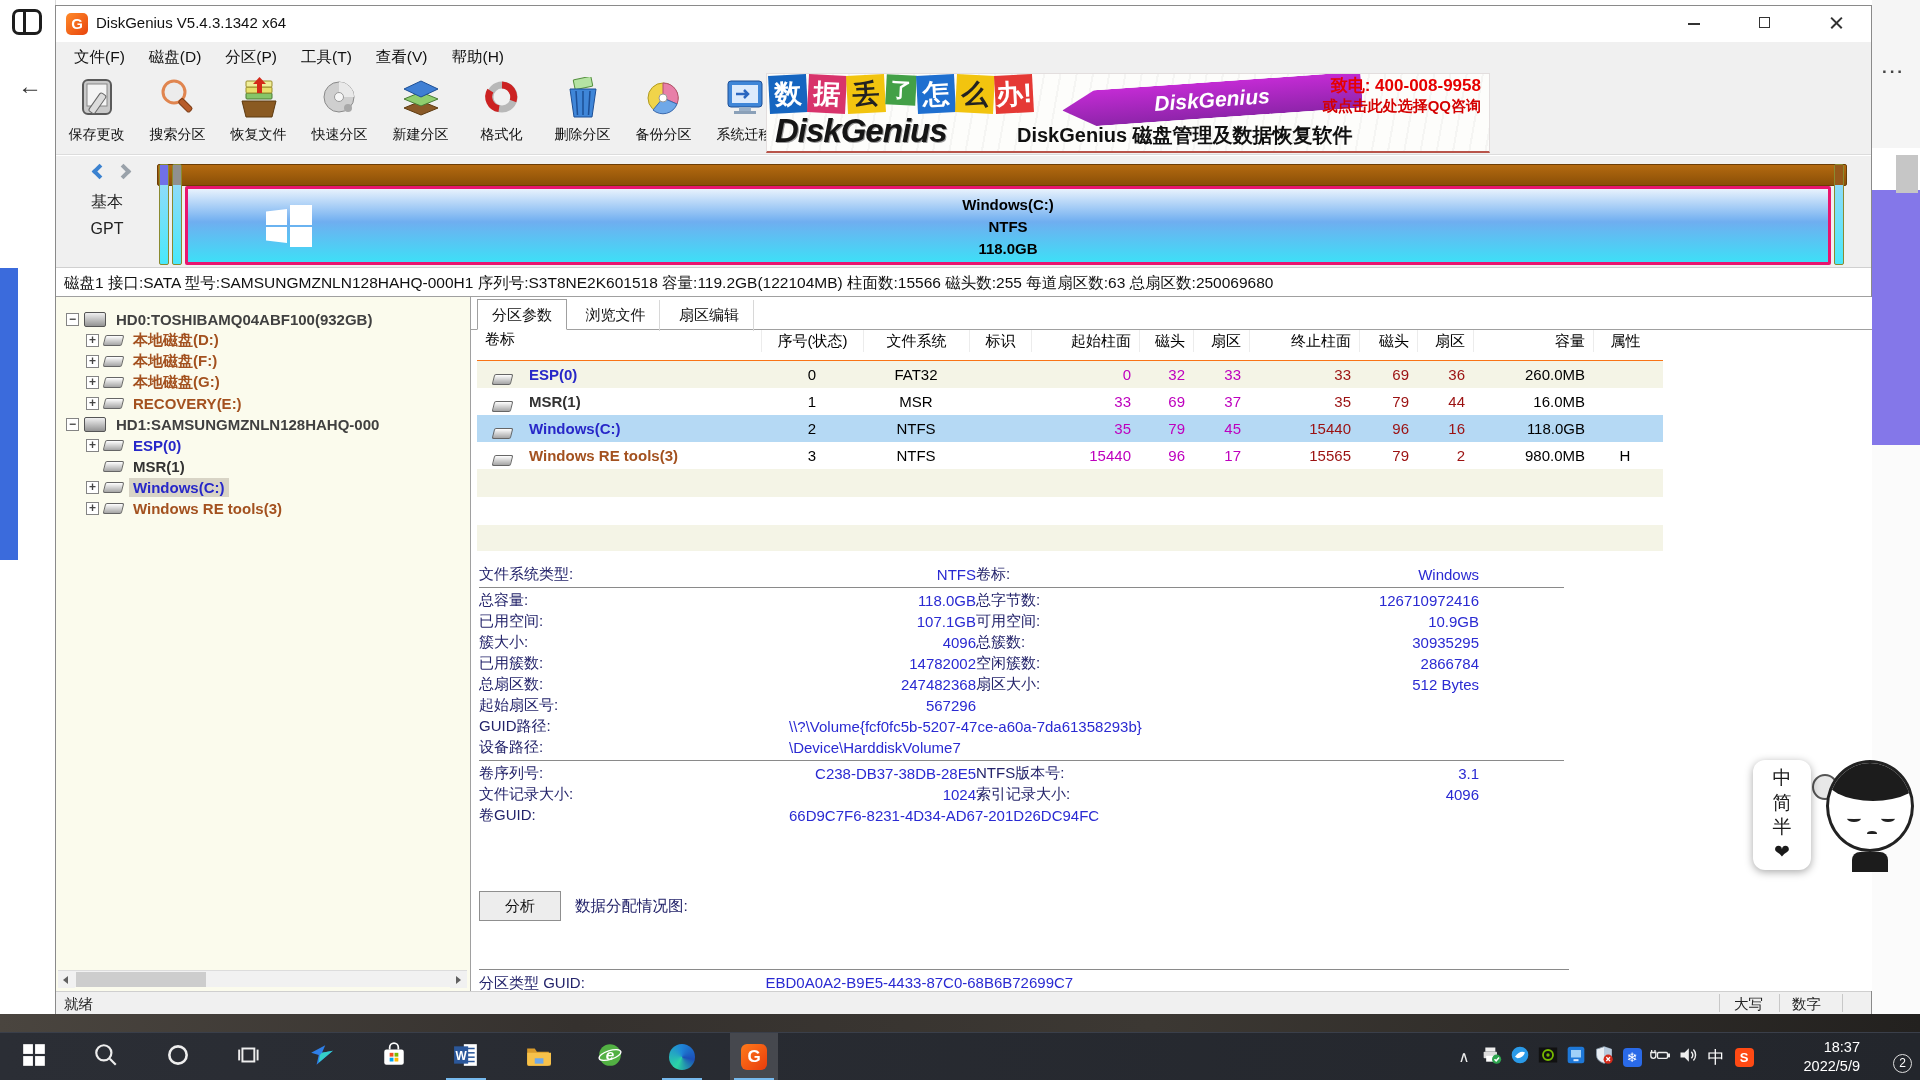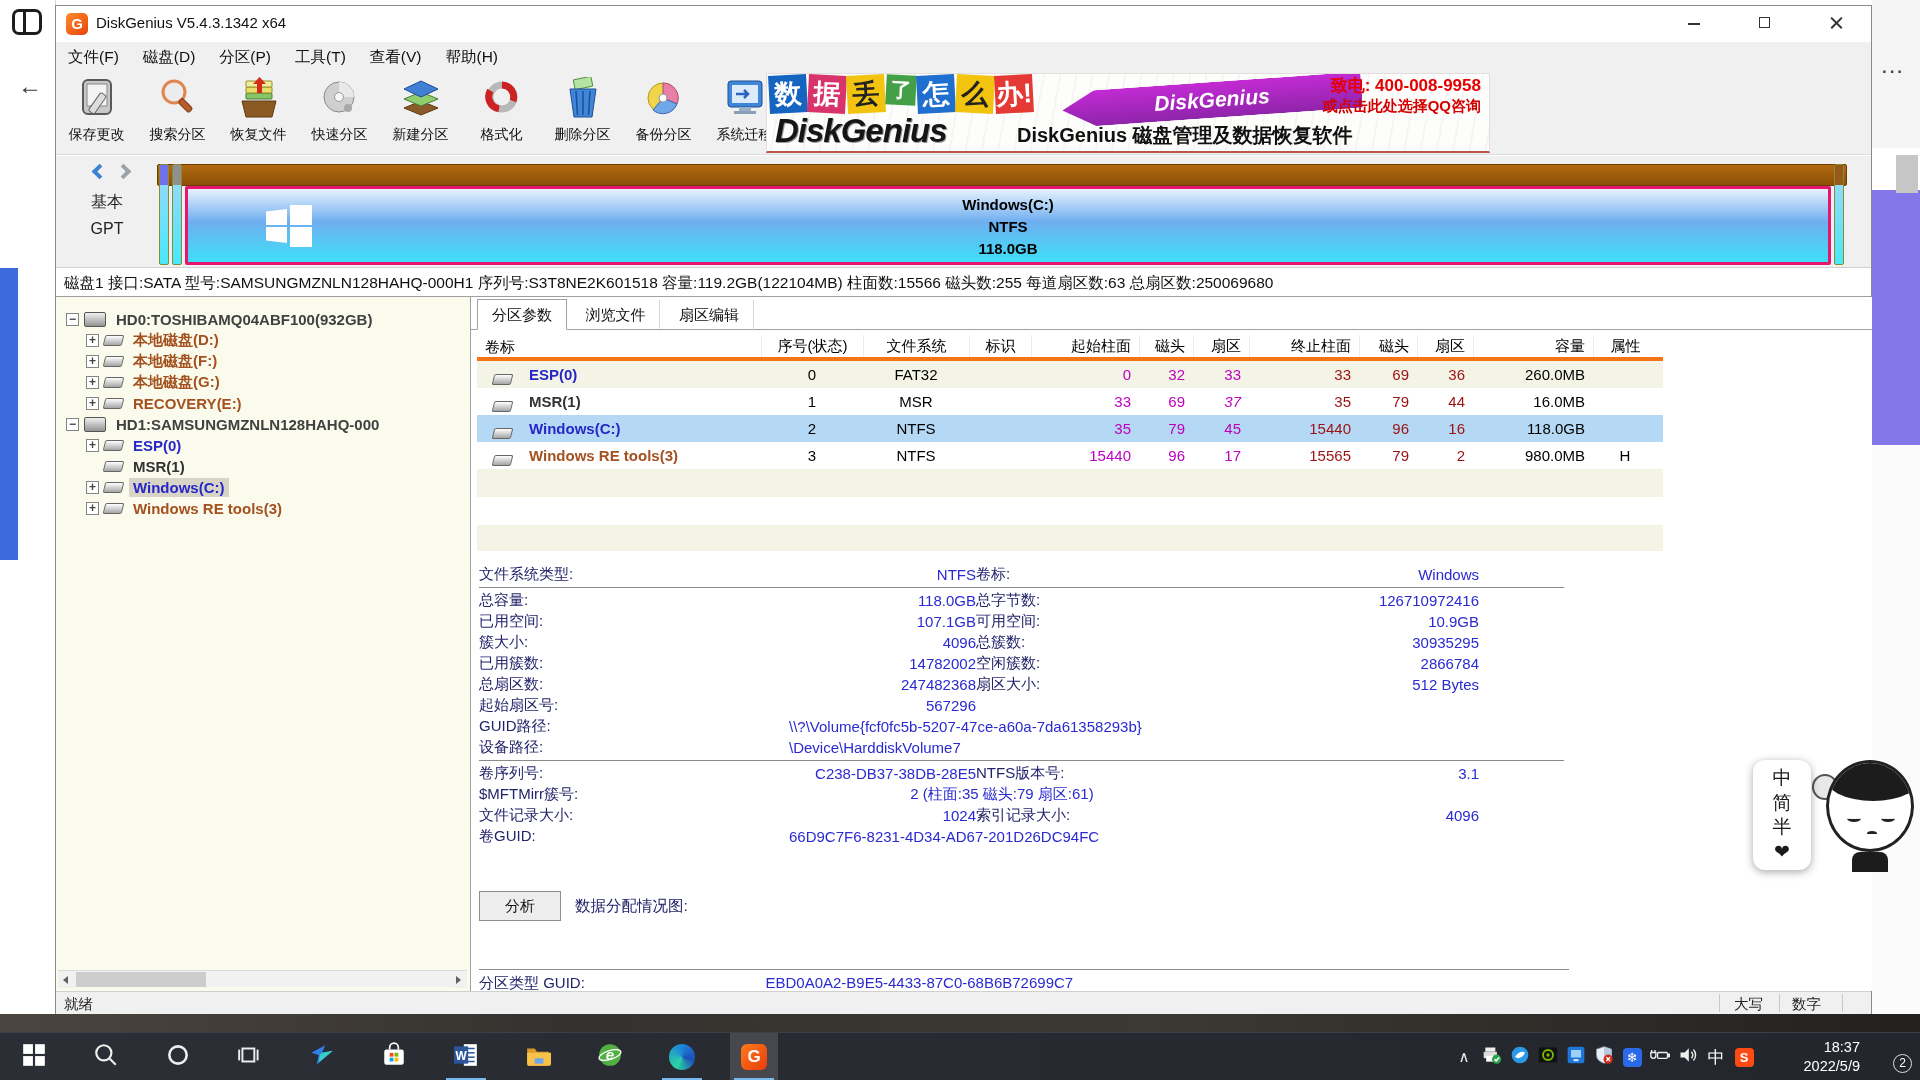--- a/index.html
+++ b/index.html
@@ -29,21 +29,21 @@
     background:linear-gradient(135deg,#ff8a2a,#e8440c);color:#fff;font-weight:bold;
     font-size:15px;text-align:center;line-height:22px}
   #title-text{left:40px;top:8px;font-size:15px;color:#111}
   .wbtn{top:0;width:46px;height:34px}
   #btn-min{left:1615px}#btn-max{left:1686px}#btn-close{left:1757px}
   #btn-min i{position:absolute;left:17px;top:17px;width:12px;height:2px;background:#333}
   #btn-max i{position:absolute;left:17px;top:11px;width:11px;height:11px;border:1.5px solid #333}
   #btn-close i,#btn-close b{position:absolute;left:16px;top:16px;width:15px;height:1.8px;background:#333}
   #btn-close i{transform:rotate(45deg)}#btn-close b{transform:rotate(-45deg)}
 
-  #menubar{left:0;top:36px;width:100%;height:30px;background:#f0f0f0;display:flex;align-items:center;}
+  #menubar{left:0;top:36px;width:100%;height:30px;background:#f0f0f0;display:flex;align-items:center;padding-left:6px}
   .menu-item{padding:0 12px;font-size:15.5px;color:#111;line-height:28px}
 
   #toolbar{left:0;top:66px;width:100%;height:83px;background:#f0f0f0;display:flex;border-bottom:1px solid #dcdcdc}
   .tb-btn{width:81px;height:81px;display:flex;flex-direction:column;align-items:center;padding-top:5px}
   .tb-btn svg{width:46px;height:42px}
   .tb-btn .tb-label{font-size:14px;color:#111;margin-top:3px;white-space:nowrap}
 
   
   #banner{left:710px;top:67px;width:724px;height:80px;background:
     repeating-linear-gradient(100deg,rgba(0,0,0,0.03) 0 2px,transparent 2px 16px),#fdfdfb;
@@ -113,21 +113,21 @@
   #sb-right{right:0}#sb-right i{left:6px;border-left:5px solid #606060}
   #sb-thumb{position:absolute;left:18px;top:1px;width:130px;height:15px;background:#cdcdcd}
 
   
   #rightpanel{left:415px;top:291px;width:1401px;height:694px;background:#fff;overflow:hidden}
   #tabbar{position:absolute;left:0;top:2px;width:100%;height:31px;border-bottom:1px solid #a0a0a0;padding-left:6px}
   .tab{display:inline-block;height:31px;line-height:30px;padding:0 14px;font-size:15px;color:#111;
     border-right:1px solid #d8d8d8;position:relative;top:0}
   .tab.active{background:#fff;border:1px solid #a0a0a0;border-bottom:1px solid #fff;font-weight:normal}
   #tablewrap{position:absolute;left:6px;top:33px;width:1186px}
-  #thead{display:flex;height:31px;align-items:flex-end;border-bottom:4px solid #f97316}
+  #thead{display:flex;height:31px;align-items:flex-start;border-bottom:1px solid #f97316}
   .hcell{font-size:15px;color:#000;flex:none}
   .hcell+.hcell{border-left:1px solid #ececec;height:22px;line-height:22px}
   .a-left{text-align:left;padding-left:8px}
   .a-center{text-align:center}
   .a-right{text-align:right;padding-right:8px}
   .drow{display:flex;height:27px;align-items:center}
   .cell{font-size:15px;color:#000;flex:none;position:relative;white-space:nowrap}
   .col-start{color:#be00be}.col-end{color:#9b1111}
   .nm{font-weight:bold}
   .cell .t-part{position:absolute;left:16px;top:8px}
@@ -468,21 +468,21 @@
             <span class="cell a-right" style="width: 120px;">260.0MB</span>
             <span class="cell a-center" style="width: 64px;"></span>
           </div>
           <div class="drow rwhite">
             <span class="cell a-left" style="width: 284px;"><span class="ticon t-part"></span><span class="nm c-dark">MSR(1)</span></span>
             <span class="cell a-center" style="width: 102px;">1</span>
             <span class="cell a-center" style="width: 106px;">MSR</span>
             <span class="cell a-center" style="width: 62px;"></span>
             <span class="cell a-right col-start" style="width: 108px;">33</span>
             <span class="cell a-right col-start" style="width: 54px;">69</span>
-            <span class="cell a-right col-start" style="width: 56px; font-style: italic;">37</span>
+            <span class="cell a-right col-start" style="width: 56px;">37</span>
             <span class="cell a-right col-end" style="width: 110px;">35</span>
             <span class="cell a-right col-end" style="width: 58px;">79</span>
             <span class="cell a-right col-end" style="width: 56px;">44</span>
             <span class="cell a-right" style="width: 120px;">16.0MB</span>
             <span class="cell a-center" style="width: 64px;"></span>
           </div>
           <div class="drow rsel">
             <span class="cell a-left" style="width: 284px;"><span class="ticon t-part"></span><span class="nm c-blue">Windows(C:)</span></span>
             <span class="cell a-center" style="width: 102px;">2</span>
             <span class="cell a-center" style="width: 106px;">NTFS</span>
@@ -568,24 +568,20 @@
           <span class="dv vwide">\Device\HarddiskVolume7</span>
         </div>
         <div class="dsep"></div>
         <div class="dlrow">
           <span class="dl l1">卷序列号:</span>
           <span class="dv v1">C238-DB37-38DB-28E5</span>
           <span class="dl l2">NTFS版本号:</span>
           <span class="dv v2">3.1</span>
         </div>
         <div class="dlrow">
-          <span class="dl l1">$MFTMirr簇号:</span>
-          <span class="dv vcenter">2 (柱面:35 磁头:79 扇区:61)</span>
-        </div>
-        <div class="dlrow">
           <span class="dl l1">文件记录大小:</span>
           <span class="dv v1">1024</span>
           <span class="dl l2">索引记录大小:</span>
           <span class="dv v2">4096</span>
         </div>
         <div class="dlrow">
           <span class="dl l1">卷GUID:</span>
           <span class="dv vwide">66D9C7F6-8231-4D34-AD67-201D26DC94FC</span>
         </div>
       </div>

